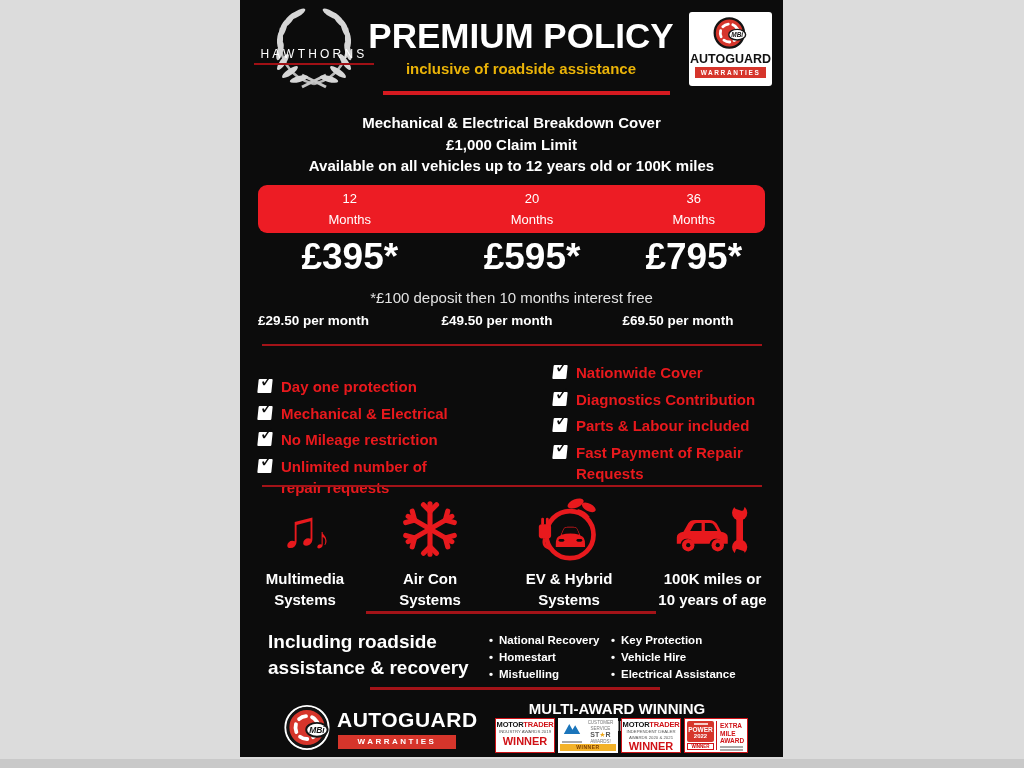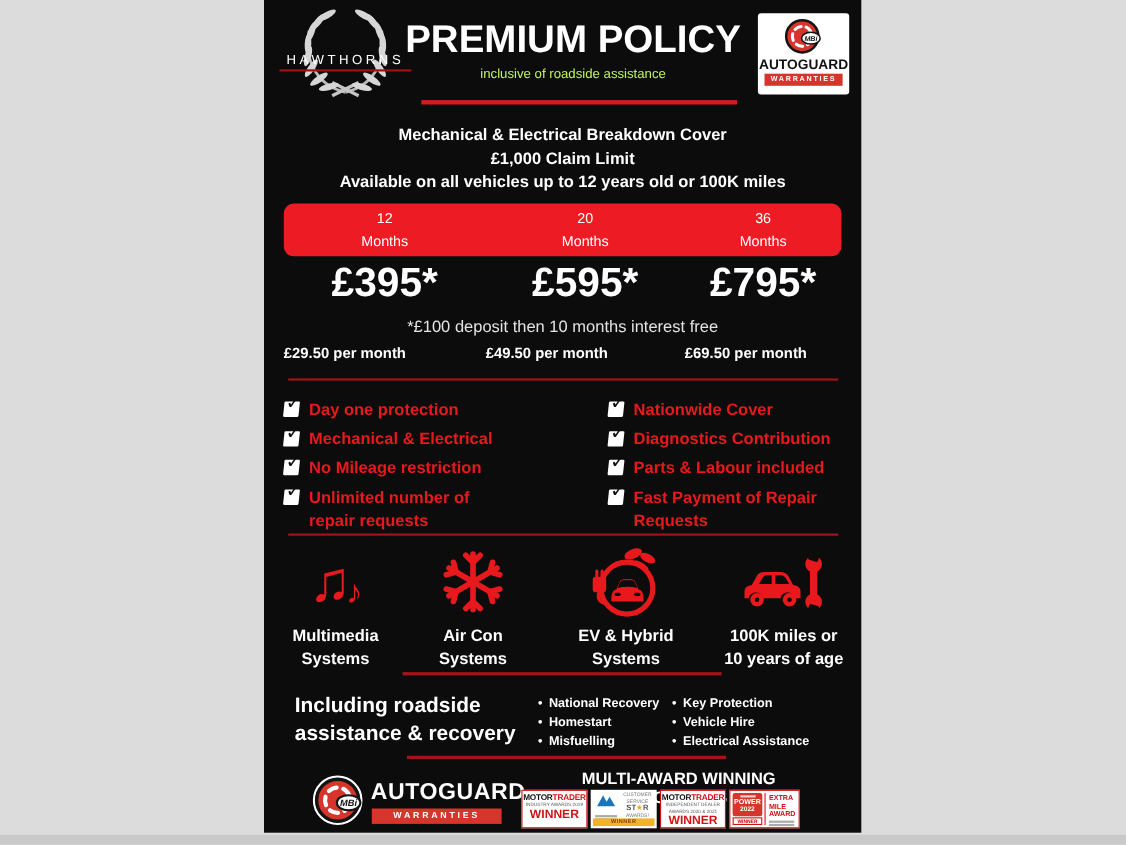--- a/index.html
+++ b/index.html
@@ -9,21 +9,21 @@
   .flyer { position: absolute; left: 240px; top: 0; width: 543px; height: 757px; background: #0c0c0c; color: #fff; }
   .bottom-bar { position: absolute; left: 0; top: 759px; width: 1024px; height: 9px; background: #c9c9c9; }
 
   
   .hawthorns { position: absolute; left: 12px; top: 6px; width: 124px; height: 84px; }
   .hawthorns svg { position: absolute; left: 0; top: 0; }
   .haw-text { position: absolute; left: 0; right: 0; top: 41px; text-align: center; font-size: 12px; letter-spacing: 3.2px; color: #fff; }
   .haw-line { position: absolute; left: 2px; right: 2px; top: 57px; height: 2px; background: #a01015; }
   .title-block { position: absolute; left: 128px; width: 306px; top: 16px; text-align: center; }
   .title { font-size: 35px; font-weight: 800; line-height: 40px; }
-  .subtitle { font-size: 12px; margin-top: 4px; color: #bef264; }
+  .subtitle { font-size: 15px; margin-top: 4px; color: #eab308; font-weight: bold; }
   .title-underline { position: absolute; left: 143px; top: 91px; width: 287px; height: 4px; background: #d61a20; }
   .ag-badge { position: absolute; right: 11px; top: 12px; width: 83px; height: 74px; background: #fff; border-radius: 3px; display: flex; flex-direction: column; align-items: center; padding-top: 3px; }
   .ag-badge .name { font-size: 12.5px; font-weight: 800; color: #111; margin-top: 1px; }
   .ag-badge .bar { width: 71px; height: 11px; background: #d6352b; color: #fff; font-size: 6.5px; font-weight: 700; letter-spacing: 1.6px; text-align: center; line-height: 11px; margin-top: 1px; }
 
   
   .intro { position: absolute; left: 0; right: 0; top: 112px; text-align: center; font-size: 15px; font-weight: 700; line-height: 21.5px; }
 
   
   .term-banner { position: absolute; left: 18px; top: 185px; width: 507px; height: 48px; background: #ed1c24; border-radius: 9px; display: flex; }
@@ -35,21 +35,21 @@
   .monthly-row { position: absolute; left: 18px; top: 313px; width: 507px; display: flex; }
   .monthly { font-size: 13.5px; font-weight: 700; text-align: left; }
 
   .hr { position: absolute; height: 2px; background: #a31318; }
   .hr1 { left: 22px; width: 500px; top: 344px; }
   .hr2 { left: 22px; width: 500px; top: 485px; }
   .hr3 { left: 126px; width: 290px; top: 611px; height: 2.5px; }
   .hr4 { left: 130px; width: 290px; top: 687px; height: 2.5px; }
 
   
-  .benefits-left  { position: absolute; left: 18px;  top: 362px; width: 282px; }
+  .benefits-left  { position: absolute; left: 18px;  top: 376px; width: 282px; }
   .benefits-right { position: absolute; left: 313px; top: 362px; width: 228px; }
   .benefit { display: flex; gap: 9px; margin-bottom: 5.5px; }
   .checkbox { flex: 0 0 14px; height: 14px; background: #fff; position: relative; margin-top: 3px; transform: skewX(-6deg); border-radius: 1px; }
   .checkbox::after { content: "\2713"; position: absolute; left: 1px; top: -9px; font-size: 18px; font-weight: 700; color: #0c0c0c; transform: skewX(6deg); }
   .benefit-text { font-size: 15px; font-weight: 700; color: #e8191d; line-height: 21px; white-space: pre-line; }
 
   
   .features { position: absolute; left: 0; top: 492px; width: 543px; height: 122px; }
   .feature { position: absolute; text-align: center; }
   .f1 { left: 0;     width: 130px; } .f2 { left: 128px; width: 124px; }
@@ -65,21 +65,21 @@
   .bullets1 { position: absolute; left: 248px; top: 632px; }
   .bullets2 { position: absolute; left: 370px; top: 632px; }
   .bullet { font-size: 11.5px; font-weight: 700; line-height: 17px; padding-left: 11px; position: relative; }
   .bullet::before { content: "\2022"; position: absolute; left: 1px; }
 
   
   .footer-brand-circle { position: absolute; left: 44px; top: 703px; }
   .footer-name { position: absolute; left: 97px; top: 708px; font-size: 21px; font-weight: 800; letter-spacing: 0.5px; }
   .footer-bar { position: absolute; left: 98px; top: 735px; width: 118px; height: 14px; background: #d6352b; color: #fff; font-size: 8px; font-weight: 700; letter-spacing: 2.5px; text-align: center; line-height: 14px; }
   .awards-heading { position: absolute; left: 246px; top: 700px; width: 262px; text-align: center; font-size: 15px; font-weight: 800; }
-  .badges { position: absolute; left: 234px; top: 718px; display: flex; gap: 3px; }
+  .badges { position: absolute; left: 255px; top: 718px; display: flex; gap: 3px; }
   .badge { width: 60px; height: 35px; background: #fff; overflow: hidden; }
   .badge.mt { border: 1px solid #cf1318; text-align: center; padding-top: 2px; }
   .mt-brand { font-size: 7.5px; font-weight: 800; line-height: 8px; color: #111; letter-spacing: -0.2px; }
   .mt-brand .red { color: #d01217; }
   .mt-sub { font-size: 4.3px; color: #555; line-height: 5.5px; }
   .mt-win { font-size: 11px; font-weight: 800; color: #d01217; line-height: 13px; }
   .badge.csa { position: relative; display: flex; padding: 2px 1px 9px 2px; }
   .csa-left { width: 42%; text-align: center; padding-top: 1px; }
   .csa-right { width: 58%; text-align: center; }
   .csa-line { font-size: 4.5px; color: #777; line-height: 5.5px; }

